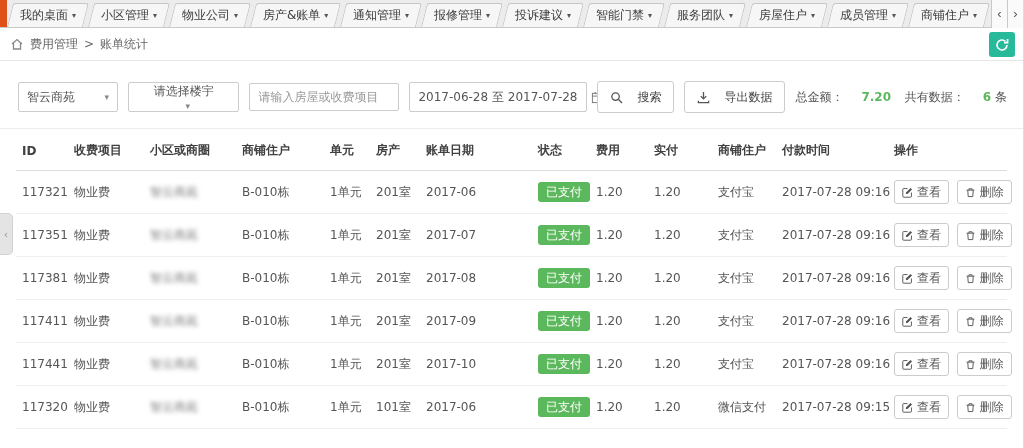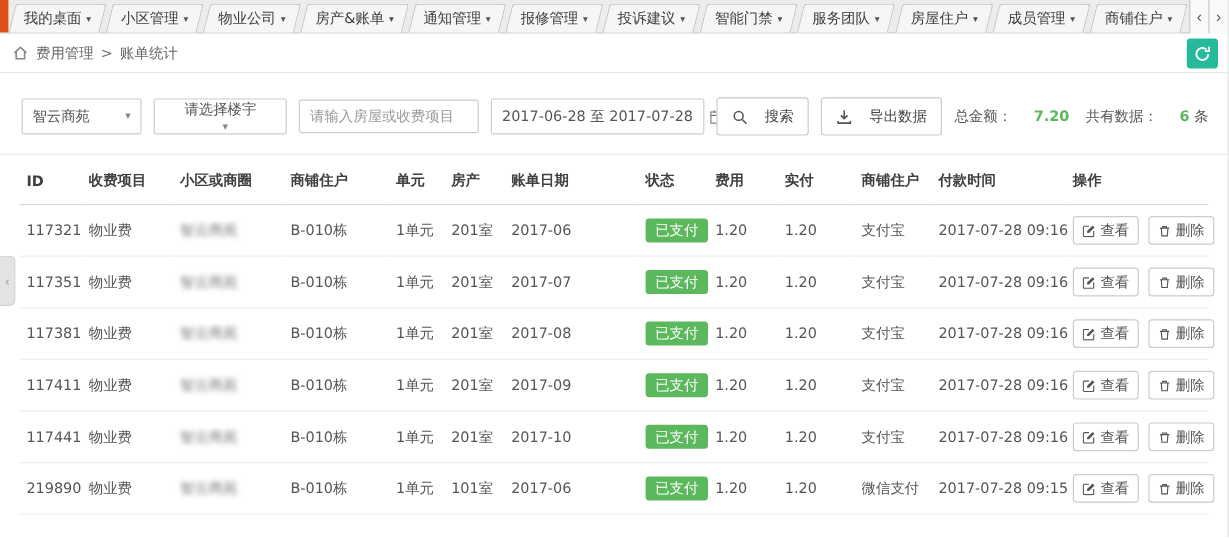--- a/index.html
+++ b/index.html
@@ -398,21 +398,21 @@
         <span style="display:flex;">
           <svg width="11" height="11" viewBox="0 0 14 14">
                     <path d="M2 4h10M5 4V2.3h4V4M3.5 4l.6 8.2h5.8l.6-8.2" fill="none" stroke="#555" stroke-width="1.2"></path>
                   </svg>
         </span>
         <span>删除</span>
       </button>
     </td>
   </tr>
           <tr>
-    <td>219890</td>
+    <td>117320</td>
     <td>物业费</td>
     <td class="redacted">智云商苑</td>
     <td>B-010栋</td>
     <td>1单元</td>
     <td>101室</td>
     <td>2017-06</td>
     <td><span class="badge">已支付</span></td>
     <td>1.20</td>
     <td>1.20</td>
     <td>微信支付</td>

